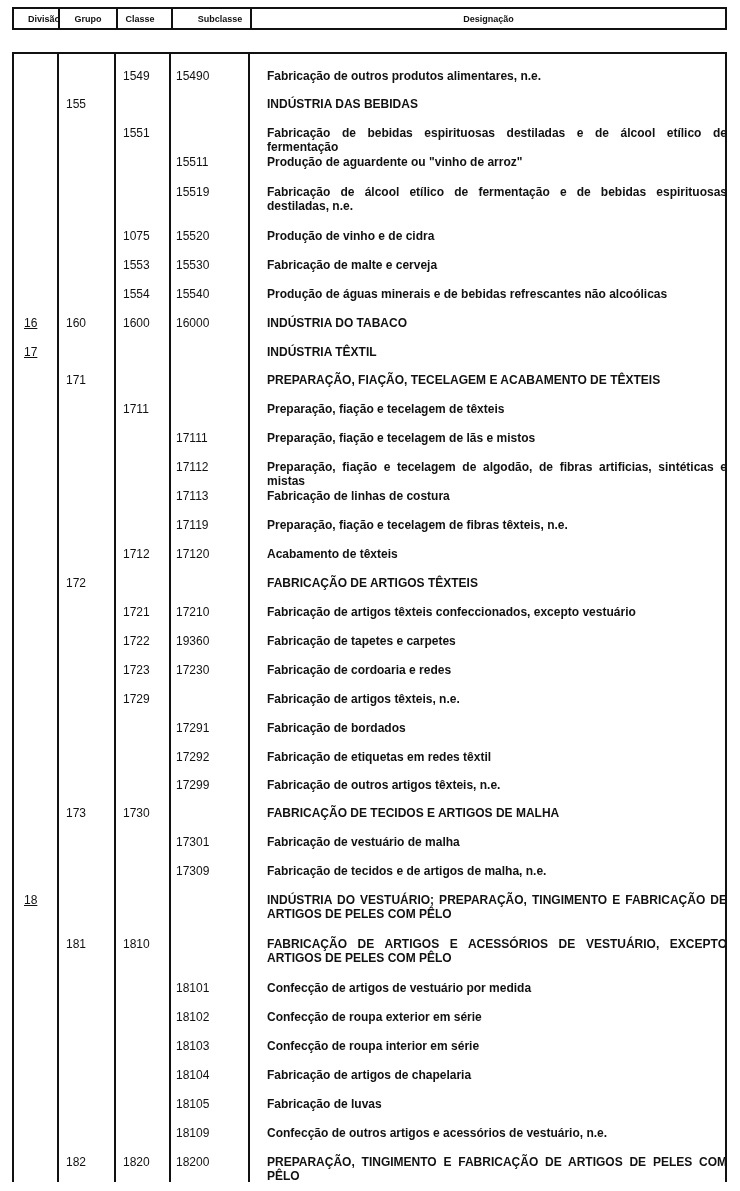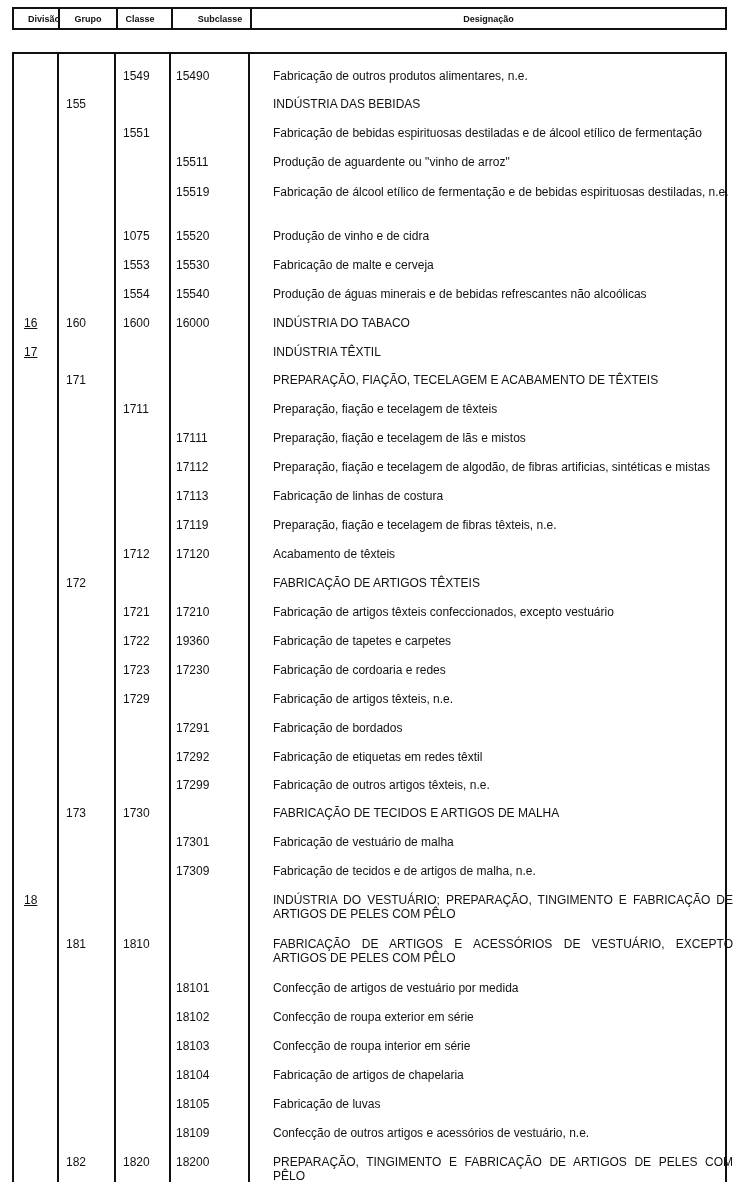--- a/index.html
+++ b/index.html
@@ -12,21 +12,21 @@
   .hdr .vl { position:absolute; top:0; bottom:0; width:1.5px; background:#111; }
   .body-top { position:absolute; top:52px; left:12px; width:715px; height:2px; background:#111; }
   .vline { position:absolute; top:52px; height:1130px; background:#111; width:1.6px; }
   .vline.thick { width:2px; }
   .row { position:absolute; left:0; width:740px; font-size:12px; line-height:14px; }
   .c { position:absolute; top:0; }
   .c.div { left:24px;text-decoration:underline; }
   .c.grp { left:66px; }
   .c.cls { left:123px; }
   .c.sub { left:176px; }
-  .c.des { left:273px; width:460px; }
+  .c.des { left:267px; width:460px;font-weight:bold; }
   .c.des.just { text-align:justify; text-align-last:left; }
 </style>
 </head>
 <body>
 
 <div class="hdr">
   <div class="cell" style="left:0;width:60px;">Divisão</div>
   <div class="vl" style="left:44px;"></div>
   <div class="cell" style="left:46px;width:56px;">Grupo</div>
   <div class="vl" style="left:102px;"></div>

